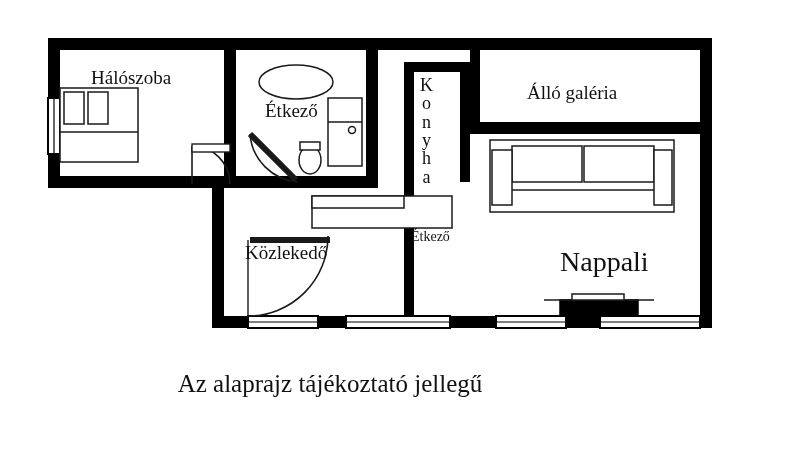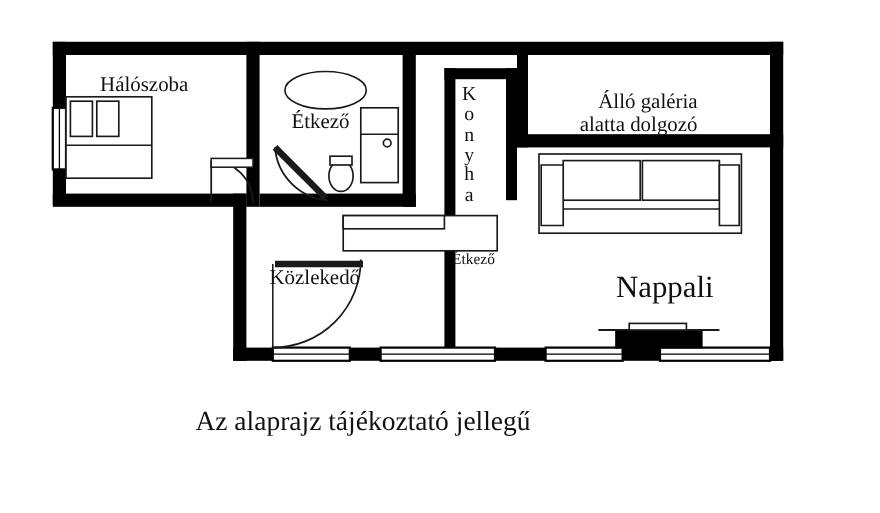--- a/index.html
+++ b/index.html
@@ -147,19 +147,18 @@
   <span>K</span>
   <span>o</span>
   <span>n</span>
   <span>y</span>
   <span>h</span>
   <span>a</span>
 </div>
 
 <div class="label lbl-galeria">
   <div>Álló galéria</div>
-  <div>alatta dolgozó</div>
 </div>
 
 <div class="label lbl-kozlekedo">Közlekedő</div>
 <div class="label lbl-etkezo">Étkező</div>
 <div class="label lbl-nappali">Nappali</div>
 <div class="label lbl-footer">Az alaprajz tájékoztató jellegű</div>
 
 </body></html>

